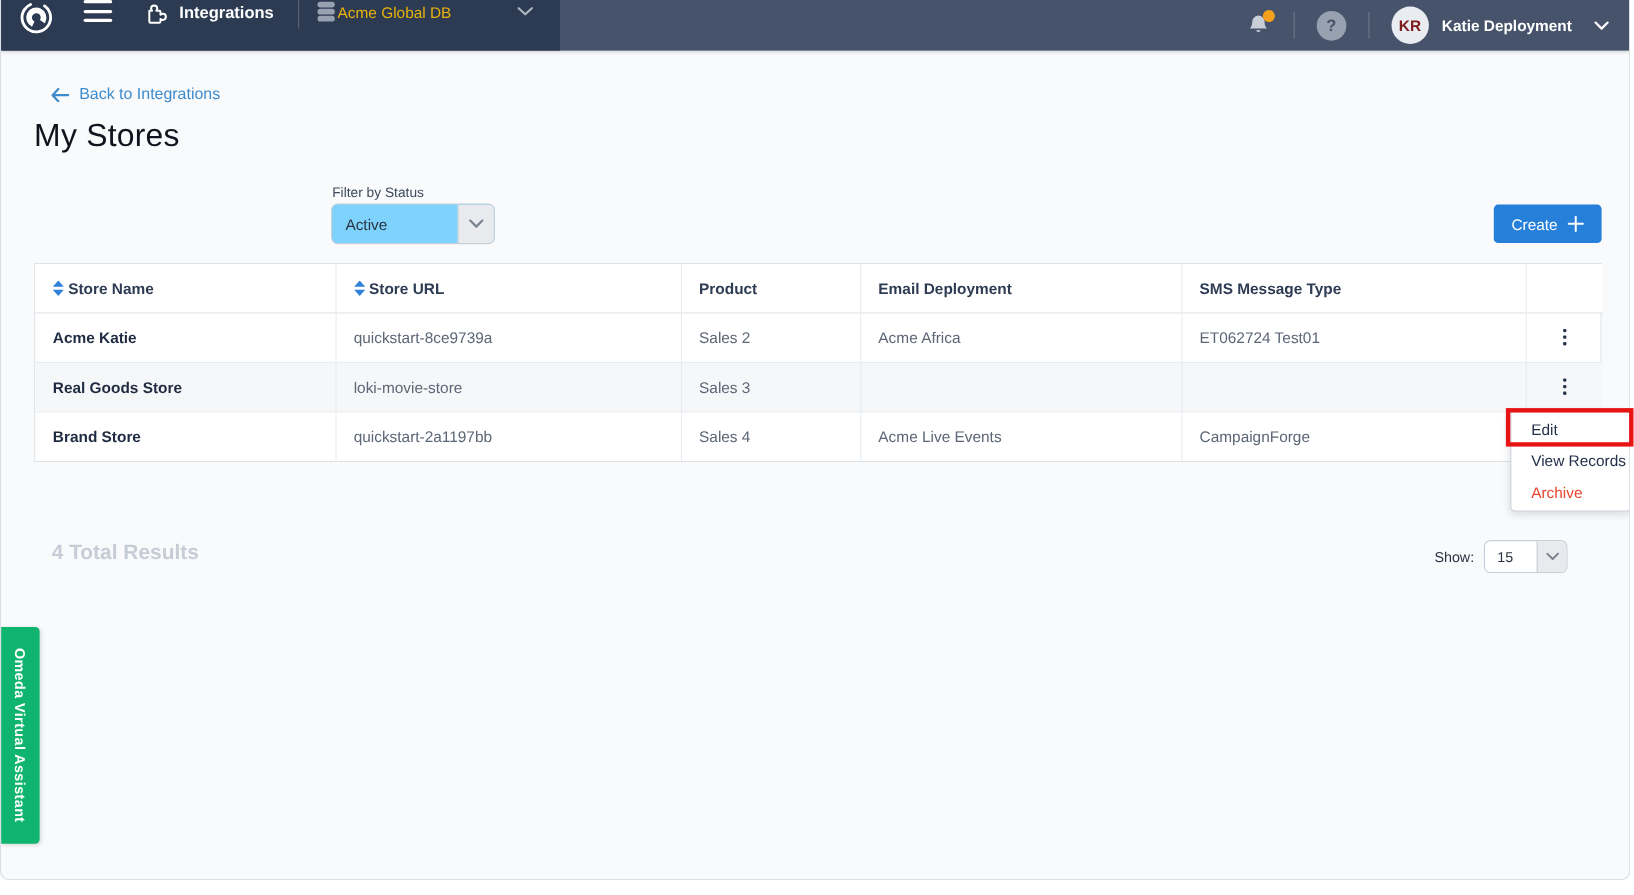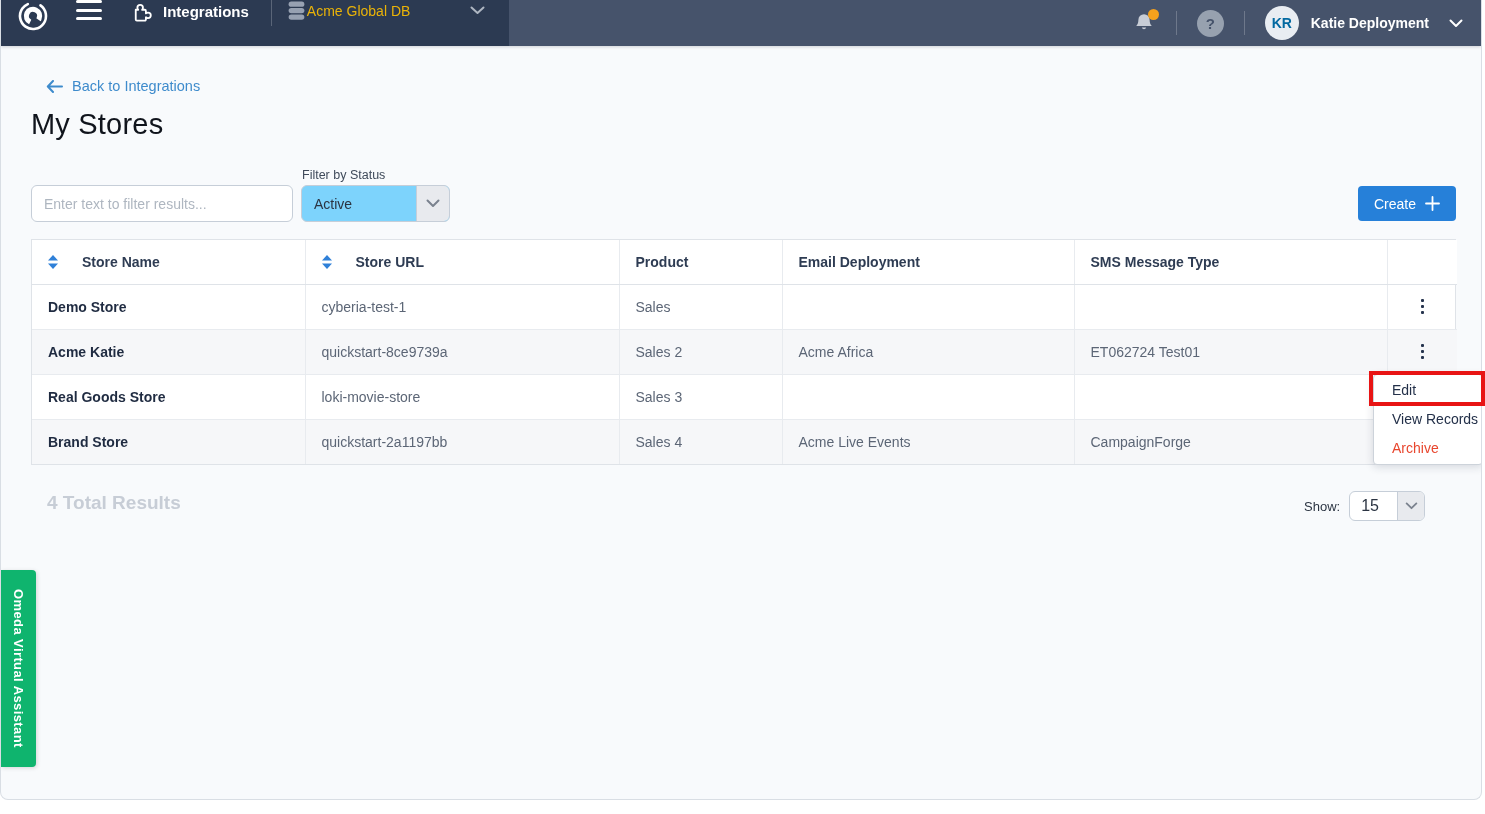--- a/index.html
+++ b/index.html
@@ -45,21 +45,21 @@
   .icon-btn { background: none; border: none; cursor: pointer; position: relative; display: flex; align-items: center; }
   .bell-dot { position: absolute; top: -2px; right: -3px; width: 11px; height: 11px; border-radius: 50%; background: #f5a11c; }
   .help-circle {
     width: 27px; height: 27px; border-radius: 50%; background: #97a1af;
     color: #46536b; font-size: 15px; font-weight: bold;
     display: flex; align-items: center; justify-content: center;
   }
   .user-menu { display: flex; align-items: center; gap: 12px; cursor: pointer; }
   .avatar {
     width: 34px; height: 34px; border-radius: 50%; background: #e9edf2;
-    color: #0369a1; font-size: 14px; font-weight: bold;
+    color: #7f1d1d; font-size: 14px; font-weight: bold;
     display: flex; align-items: center; justify-content: center;
   }
   .user-name { color: #ffffff; font-size: 14px; font-weight: bold; }
   .user-chevron { margin-left: 8px; }
 
   
   .back-link {
     position: absolute; left: 45px; top: 78px;
     display: flex; align-items: center; gap: 9px;
     color: #3e8bcc; font-size: 14.5px; text-decoration: none; cursor: pointer;
@@ -108,21 +108,21 @@
     border-bottom: 1px solid #dfe3e8; background: #ffffff;
   }
   td {
     height: 45px; padding-left: 16px;
     font-size: 14px; color: #5c6676;
     border-top: 1px solid #e8ebef;
   }
   th + th, td + td { border-left: 1px solid #e8ebef; }
   tbody tr:nth-child(even) td { background: #f6f7f9; }
   td.cell-name { font-weight: bold; color: #1f2b41; }
-  .th-inner { display: flex; align-items: center; gap: 24px; cursor: pointer; }
+  .th-inner { display: flex; align-items: center; gap: 4px; cursor: pointer; }
   .kebab { background: none; border: none; cursor: pointer; display: flex; flex-direction: column; gap: 2.5px; align-items: center; margin: 0 auto; padding: 4px 8px; }
   .kebab i { width: 3.5px; height: 3.5px; border-radius: 1px; background: #25334d; }
   .actions-cell { text-align: center; padding-left: 0; }
 
   
   .context-menu {
     position: absolute; left: 1372px; top: 374px; width: 110px;
     background: #ffffff; border: 1px solid #cdd3da; border-radius: 4px;
     box-shadow: 0 2px 8px rgba(30,40,60,.16);
     padding: 1px 0; z-index: 50;
@@ -142,21 +142,21 @@
   .total-results {
     position: absolute; left: 46px; top: 492px;
     font-size: 19px; font-weight: bold; color: #c7cdd6;
   }
   .show-group { position: absolute; left: 1303px; top: 491px; display: flex; align-items: center; gap: 9px; }
   .show-label { font-size: 13px; color: #2b3442; }
   .show-select {
     width: 76px; height: 30px; border: 1px solid #c6ced8; border-radius: 6px;
     background: #ffffff; display: flex; align-items: center; cursor: pointer; overflow: hidden;
   }
-  .show-value { font-size: 16px; color: #2b3442; padding-left: 11px; flex: 1; }
+  .show-value { font-size: 13px; color: #2b3442; padding-left: 11px; flex: 1; }
   .show-select .select-chevron-box { width: 27px; }
 
   
   .assistant-tab {
     position: absolute; left: 0; top: 570px; width: 35px; height: 197px;
     background: #0fb46e; border-radius: 0 4px 4px 0;
     display: flex; align-items: center; justify-content: center;
     cursor: pointer; z-index: 45;
     box-shadow: 1px 1px 4px rgba(0,0,0,.15);
   }
@@ -226,21 +226,20 @@
   </header>
 
   <a class="back-link">
     <svg width="17" height="13" viewBox="0 0 17 13">
       <path d="M7 1 L1.8 6.5 L7 12 M2.2 6.5 H16" fill="none" stroke="#3e8bcc" stroke-width="2" stroke-linecap="round" stroke-linejoin="round"></path>
     </svg>
     <span>Back to Integrations</span>
   </a>
   <h1 class="page-title">My Stores</h1>
 
-  <input class="search-input" type="text" placeholder="Enter text to filter results..." style="">
   <label class="status-label">Filter by Status</label>
   <div class="status-select">
     <span class="status-value">Active</span>
     <span class="select-chevron-box">
       <svg width="14" height="9" viewBox="0 0 14 9">
         <polyline points="1.5,1.5 7,7 12.5,1.5" fill="none" stroke="#7a828e" stroke-width="2" stroke-linecap="round" stroke-linejoin="round"></polyline>
       </svg>
     </span>
   </div>
   <button class="create-btn">
@@ -281,34 +280,20 @@
             </span>
           </th>
           <th><span>Product</span></th>
           <th><span>Email Deployment</span></th>
           <th><span>SMS Message Type</span></th>
           <th></th>
         </tr>
       </thead>
       <tbody>
         <tr>
-          <td class="cell-name">Demo Store</td>
-          <td>cyberia-test-1</td>
-          <td>Sales</td>
-          <td></td>
-          <td></td>
-          <td class="actions-cell">
-            <button class="kebab">
-                <i></i>
-                <i></i>
-                <i></i>
-              </button>
-          </td>
-        </tr>
-        <tr>
           <td class="cell-name">Acme Katie</td>
           <td>quickstart-8ce9739a</td>
           <td>Sales 2</td>
           <td>Acme Africa</td>
           <td>ET062724 Test01</td>
           <td class="actions-cell">
             <button class="kebab">
                 <i></i>
                 <i></i>
                 <i></i>

